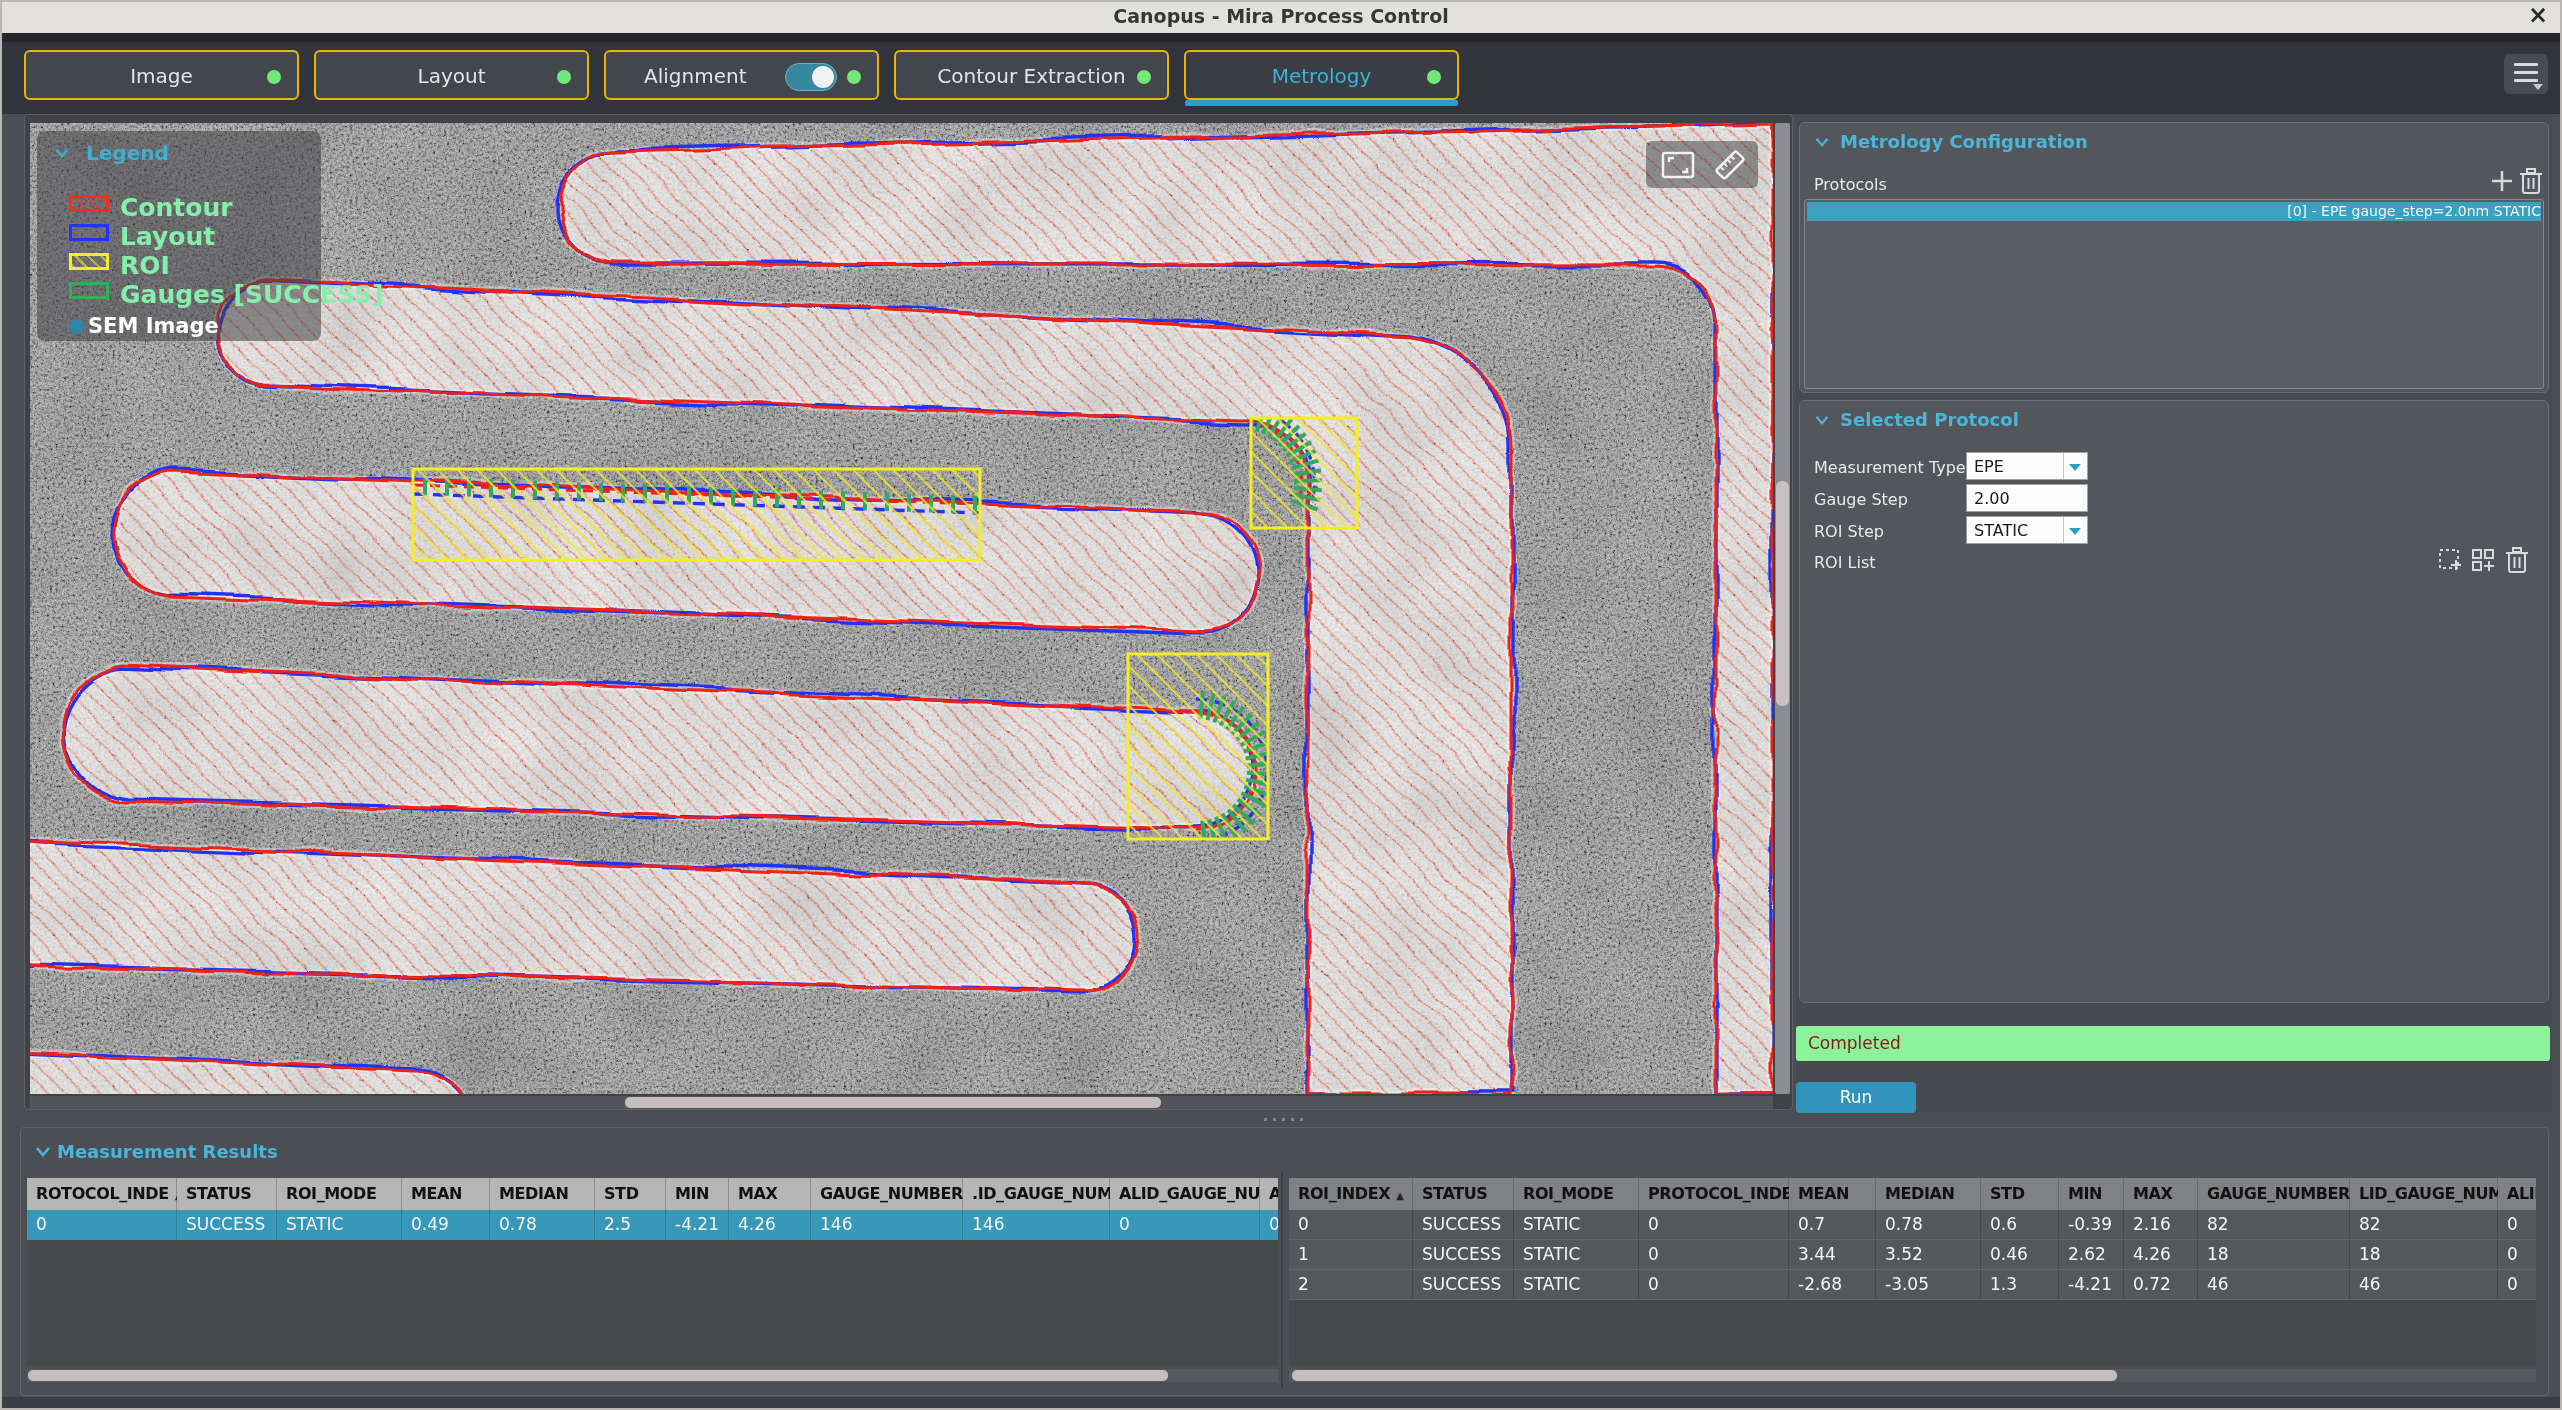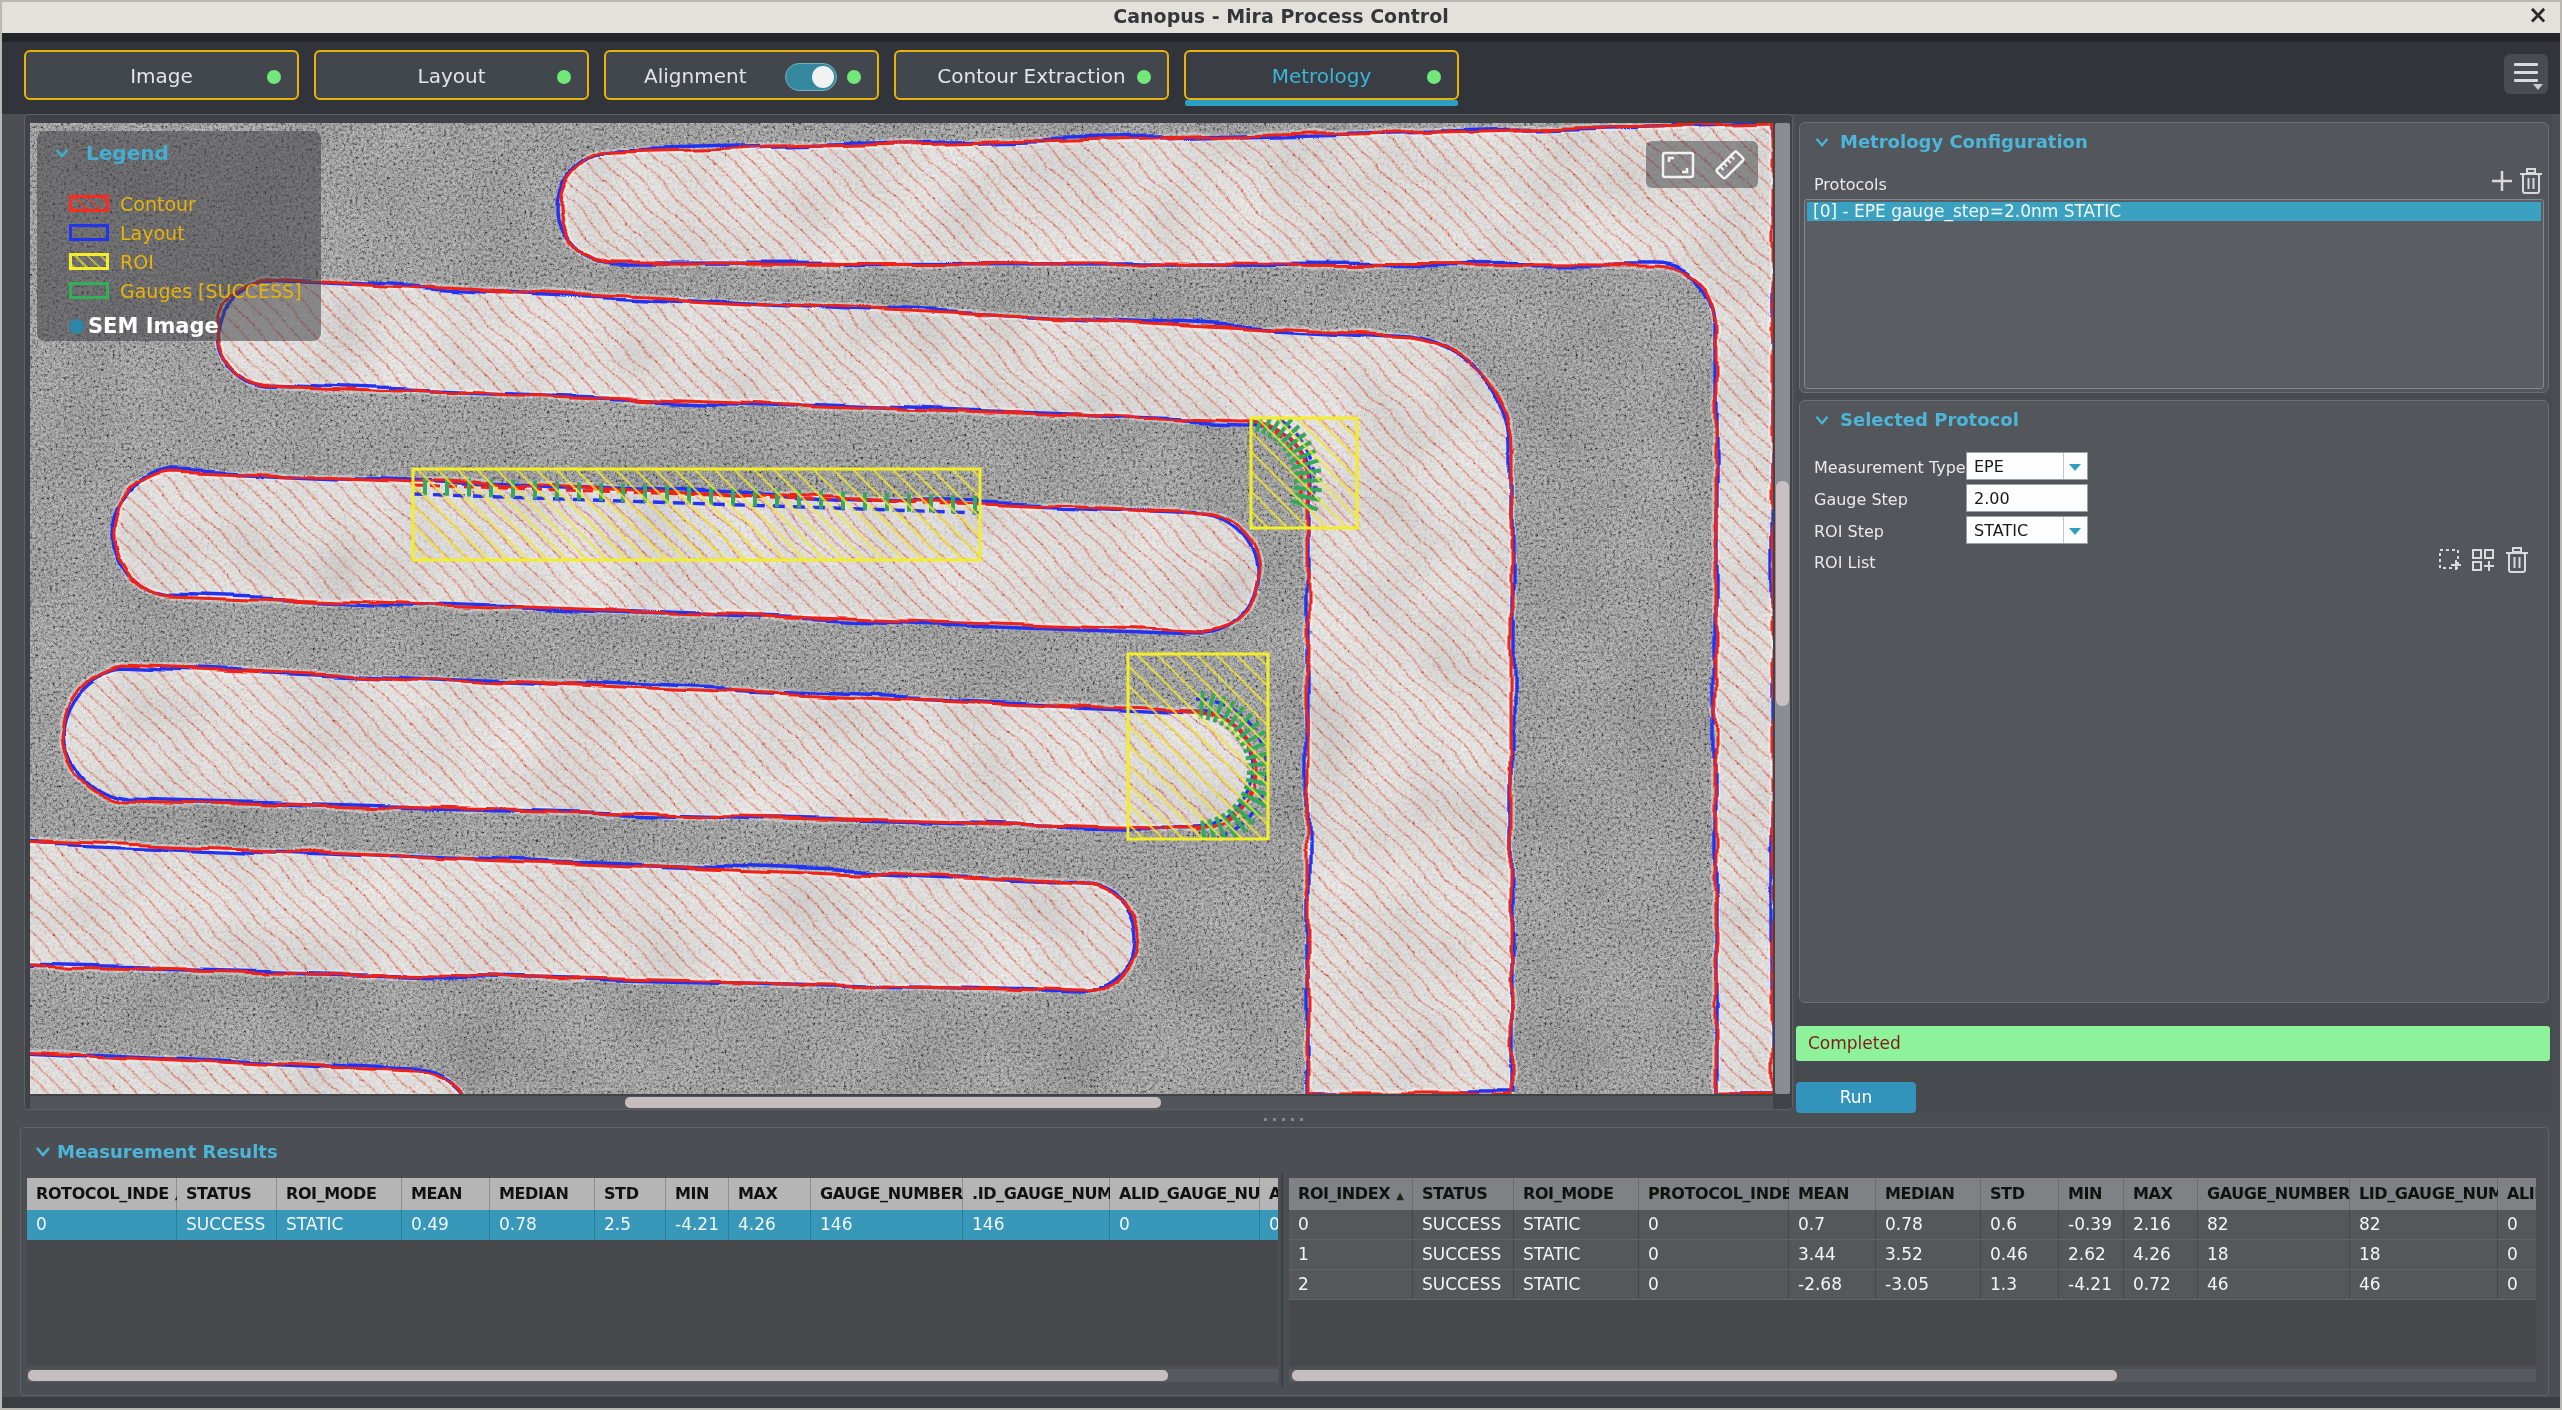--- a/index.html
+++ b/index.html
@@ -23,41 +23,41 @@
   #hamburger { position:absolute; right:12px; top:21px; width:44px; height:40px; background:#494d53; border-radius:6px; }
   #hamburger .l { position:absolute; left:10px; width:24px; height:3px; background:#d8dcdf; border-radius:1px; }
   #hamburger .tri { position:absolute; right:5px; bottom:4px; width:0; height:0; border-left:5px solid transparent; border-right:5px solid transparent; border-top:6px solid #c8ccd0; }
   #viewer { position:absolute; left:24px; top:114px; width:1769px; height:996px; background:#3f4246; border:1px solid #5d6165; border-radius:4px; }
   #semsvg { position:absolute; left:5px; top:8px; }
   #legend { position:absolute; left:12px; top:16px; width:284px; height:210px; background:rgba(66,66,70,0.55); border-radius:8px; }
   #legend .hdr { position:absolute; left:49px; top:10px; font-size:20px; font-weight:bold; color:#41aed2; }
   #legend .chev { position:absolute; left:17px; top:17px; }
   .litem { position:absolute; left:0; width:100%; height:29px; }
   .litem .swatch { position:absolute; left:32px; top:2px; width:40px; height:17px; border:3px solid #fff; }
-  .litem .slbl { position:absolute; left:83px; top:0px; font-size:19px; color:#eab308; white-space:nowrap; }
+  .litem .slbl { position:absolute; left:83px; top:0px; font-size:25px; color:#86efac; white-space:nowrap;font-weight:bold; }
   #semrow { position:absolute; left:0; top:183px; width:100%; height:28px; }
   #semrow .radio { position:absolute; left:32px; top:5px; width:15px; height:15px; border-radius:50%; }
   #semrow .slbl { position:absolute; left:51px; top:0; font-size:21px; font-weight:bold; color:#fdfdfd; white-space:nowrap; }
   #vtoolbar { position:absolute; left:1621px; top:26px; width:112px; height:47px; background:rgba(62,62,66,0.5); border-radius:6px; }
   #vscroll { position:absolute; right:2px; top:8px; width:15px; height:971px; background:#8a8e92; border-radius:2px; }
   #vscroll .thumb { position:absolute; left:1px; top:358px; width:13px; height:225px; background:#c9c0c4; border-radius:6px; }
   #hscroll { position:absolute; left:5px; top:981px; width:1743px; height:13px; background:#515458; }
   #hscroll .thumb { position:absolute; left:595px; top:1px; width:536px; height:11px; background:#c6bdc1; border-radius:5px; }
   #splitter { position:absolute; left:2px; top:1112px; width:2558px; height:15px; }
   #splitter .dots { position:absolute; left:1259px; top:6px; width:46px; height:3px;
      background-image:radial-gradient(circle, #84888c 1.5px, transparent 1.6px); background-size:9px 3px; }
   #rightpanel { position:absolute; left:1796px; top:114px; width:756px; height:998px; background:#474a4e; }
   .gbox { position:absolute; left:3px; width:750px; background:#53565a; border:1px solid #6b6e72; border-radius:6px; }
   #gb1 { top:8px; height:271px; }
   #gb2 { top:286px; height:603px; }
   .sechdr { position:absolute; font-size:18px; font-weight:bold; color:#4cb6da; }
   .chev { width:16px; height:10px; }
   .panlbl { position:absolute; font-size:16px; color:#e8eaec; }
   #protolist { position:absolute; left:4px; top:76px; width:740px; height:190px; background:#5a5d61; border:1px solid #85888c; border-radius:3px; }
-  .proto-row { position:relative; margin:2px; height:19px; font-size:17px; color:#f4f6f8; line-height:19px; padding-left:6px; }
+  .proto-row { position:relative; margin:2px; height:19px; font-size:14px; color:#f4f6f8; line-height:19px; padding-left:6px;text-align:right; }
   .proto-row.sel { background:#3aa2c0; }
   .field { position:absolute; left:166px; width:122px; height:28px; background:#fdfdfd; border:1px solid #9aa0a6; }
   .field .val { position:absolute; left:7px; top:4px; font-size:16px; color:#17181a; }
   .combo .dd { position:absolute; right:0; top:0; width:24px; height:100%; border-left:1px solid #c3c7cb; }
   .combo .tri { position:absolute; right:6px; top:11px; width:0; height:0; border-left:6px solid transparent; border-right:6px solid transparent; border-top:7px solid #2f9fc0; }
   #roilist { position:absolute; left:7px; top:180px; width:736px; height:405px; background:#5a5d61; border:1px solid #9b9ea2; border-radius:3px; }
   .roi-line { font-size:16.5px; color:#f2f4f6; line-height:23px; padding-left:11px; }
   #roilist .inner { padding-top:8px; }
   #statusbar { position:absolute; left:0px; top:912px; width:754px; height:35px; background:#8df29a; border-radius:3px; }
   #statusbar .txt { position:absolute; left:12px; top:7px; font-size:17px; color:#7f1d1d; }

